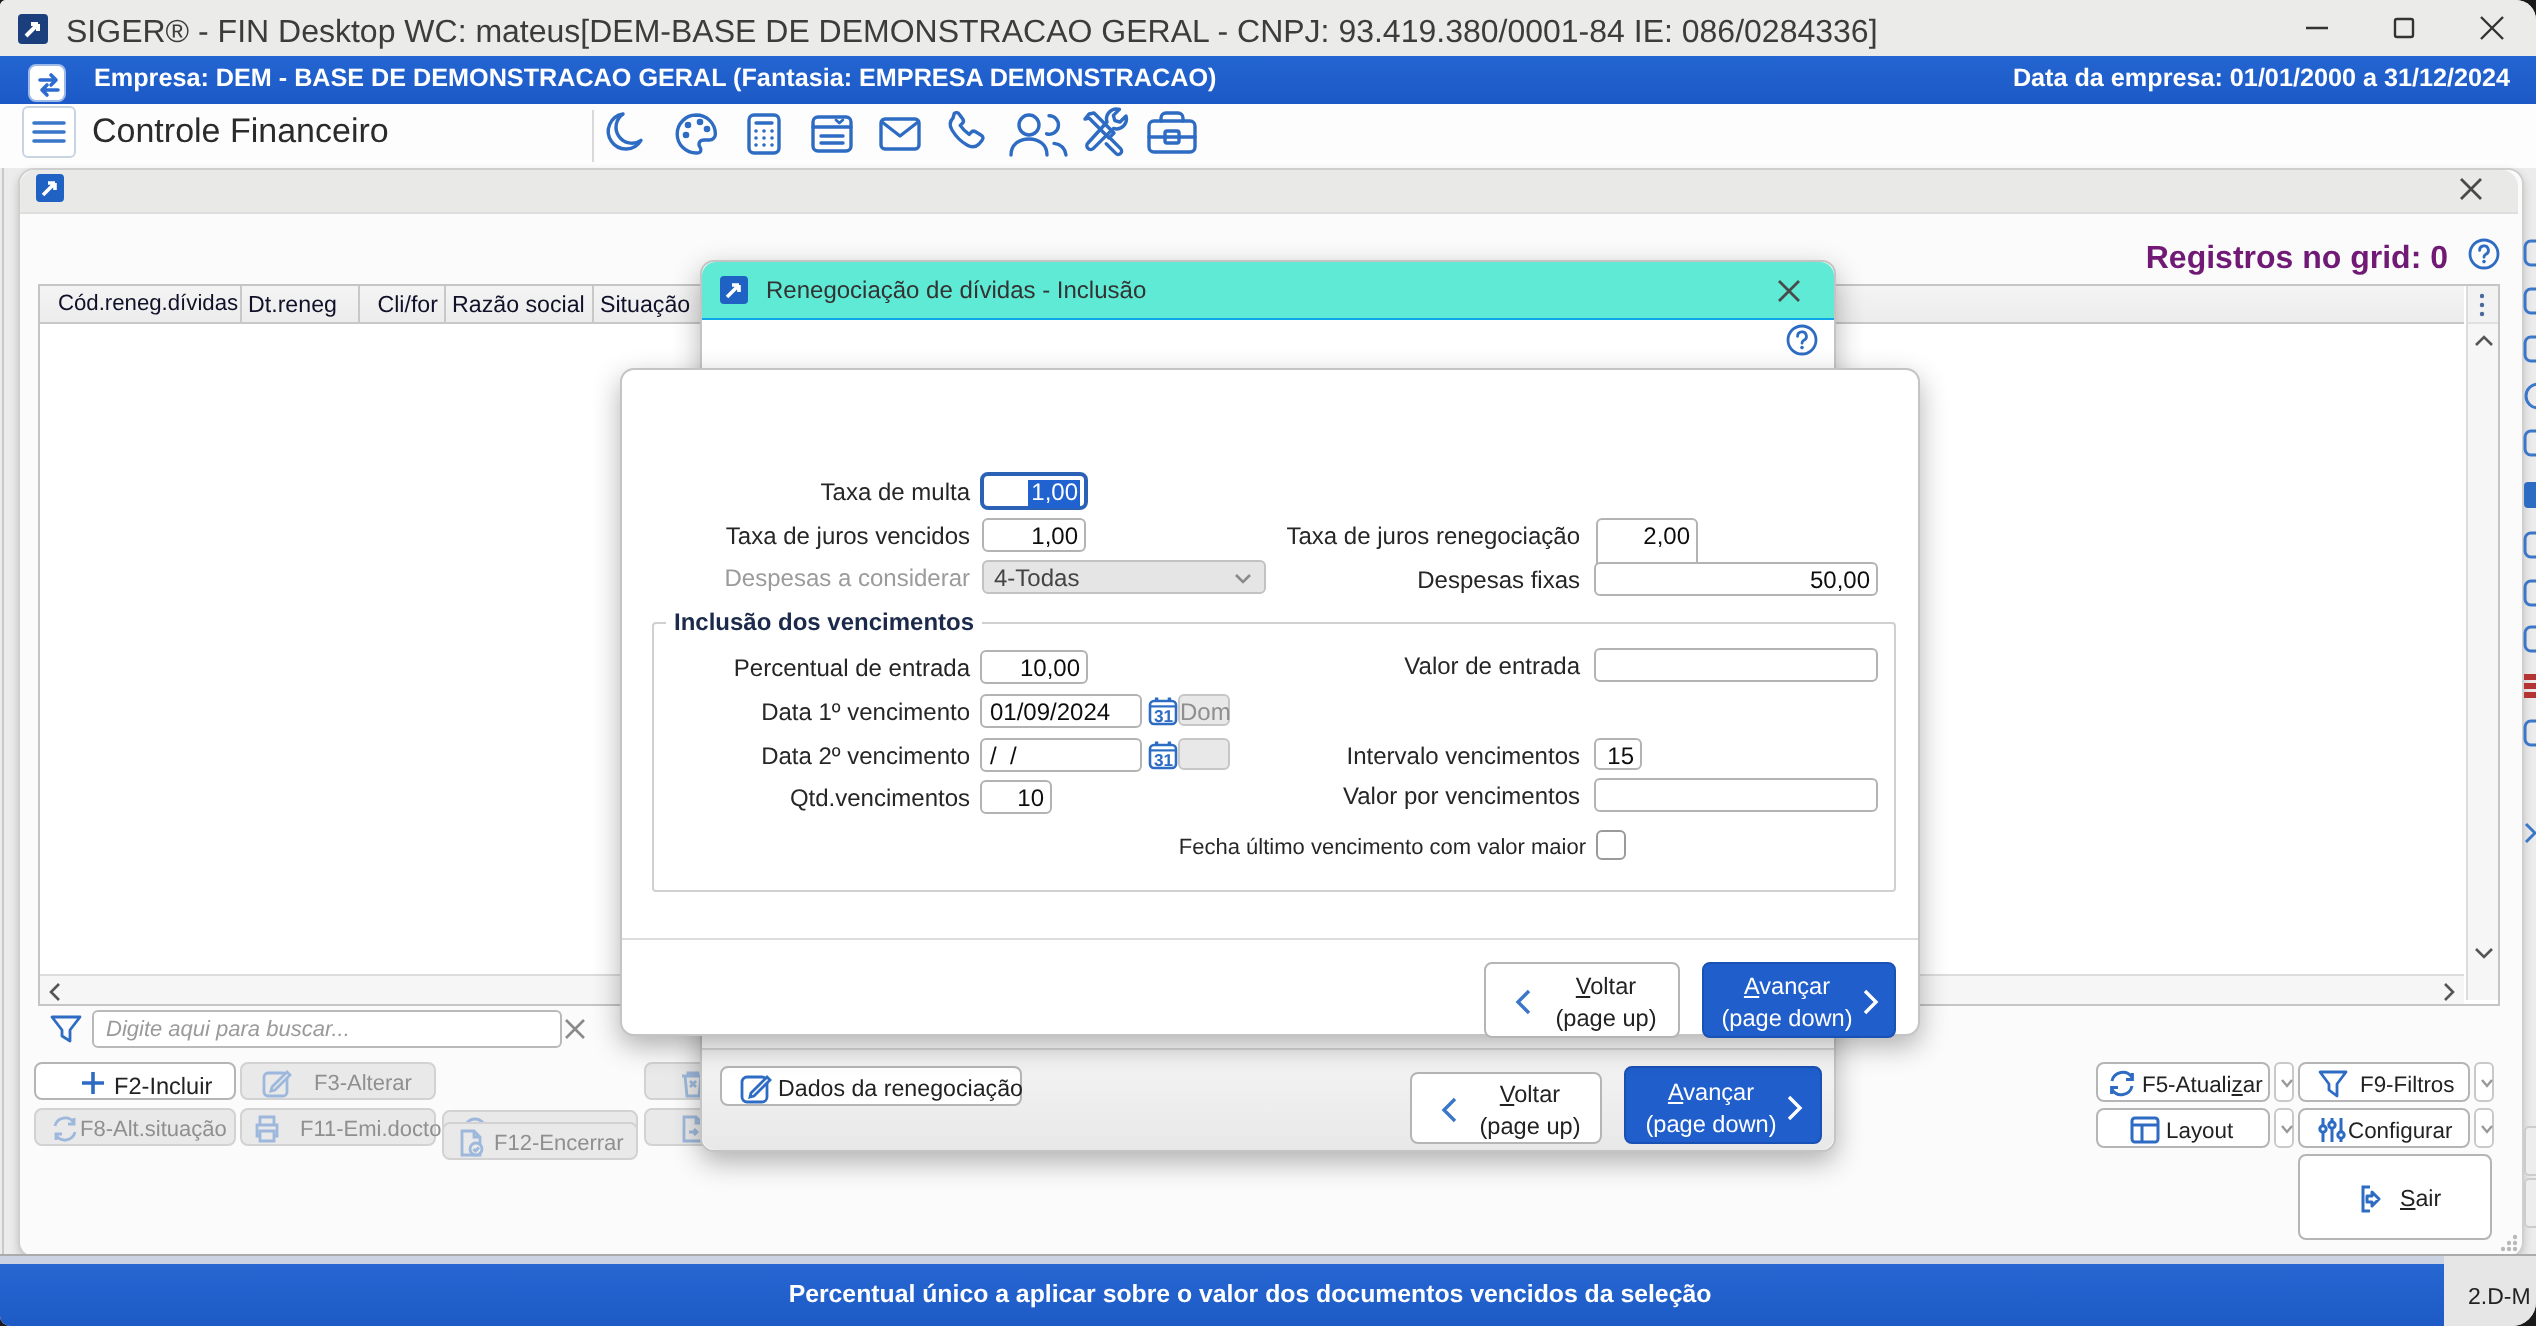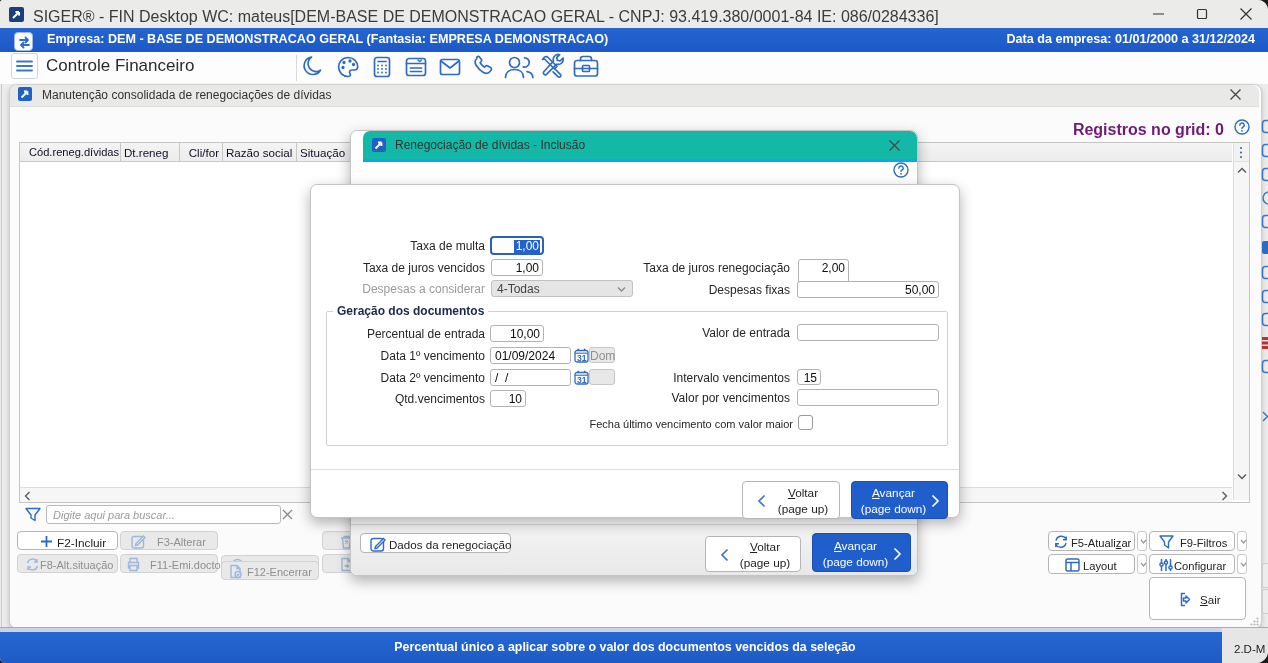--- a/index.html
+++ b/index.html
@@ -47,21 +47,21 @@
 .drop{position:absolute;box-sizing:border-box;width:10px;border:1px solid #c9c9c9;border-radius:3px;background:#fff;color:#999;}
 
 #statuswrap{left:0;top:627px;width:1268px;height:36px;}
 #statusline{left:0;top:0;width:1268px;height:1px;background:#ababab;}
 #statusband{left:0;top:1px;width:1222px;height:4px;background:#ccd4e3;}
 #statusbar{left:0;top:5px;width:1222px;height:31px;background:linear-gradient(#2767d2,#1d5ac6);}
 #statusbar span{position:absolute;left:0;width:1250px;top:8px;text-align:center;font-size:12.4px;font-weight:bold;color:#fff;}
 #statusright{left:1222px;top:1px;width:46px;height:35px;background:#e6e6e6;font-size:11.5px;color:#222;}
 
 .modal{position:absolute;background:#fff;border:1px solid #c4c4c4;border-radius:7px;box-shadow:0 5px 14px rgba(0,0,0,0.3);}
-.mhdr{position:absolute;left:12px;top:0;right:0;height:28px;background:#14b8a6;border-bottom:3px solid #0ea5e9;border-radius:7px 7px 0 0;}
+.mhdr{position:absolute;left:0;top:0;right:0;height:28px;background:#5eead4;border-bottom:1px solid #0ea5e9;border-radius:7px 7px 0 0;}
 .micon{position:absolute;left:9px;top:7px;width:14px;height:14px;background:#1f62c4;border-radius:2px;}
 .mtitle{position:absolute;left:32px;top:7px;font-size:12px;color:#333;}
 .lbl{position:absolute;font-size:12px;color:#262626;text-align:right;white-space:nowrap;}
 .lbl.dis{color:#9b9b9b;}
 .inp{position:absolute;box-sizing:border-box;border:1px solid #b3b3b3;border-radius:3px;background:#fff;font-size:12px;color:#0d0d0d;text-align:right;padding:1px 3px 0 0;font-family:"Liberation Sans",sans-serif;}
 .inp.left{text-align:left;padding-left:4px;}
 </style></head>
 <body>
 <div id="screen">
   <div class="abs" id="titlebar"></div>
@@ -145,21 +145,20 @@
 
   <div class="abs" id="mdi">
       <div class="abs" style="left:1px;top:0;width:1px;height:548px;background:#c9c9c9;"></div>
     <div class="abs" id="page">
       <div class="abs" id="pagehdr">
         <div class="abs" id="pageicon">
             <svg width="14" height="14" style="position:absolute;left:0;top:0">
               <path d="M3.5 10.5 L9.5 4.5 M9.5 4.5 L6 4.5 M9.5 4.5 L9.5 8" stroke="#fff" stroke-width="1.8" fill="none"></path>
             </svg>
           </div>
-        <div class="t">Manutenção consolidada de renegociações de dívidas</div>
         <svg class="abs" style="right:17px;top:3px;" width="13" height="13">
             <path class="xbtn" d="M1.5 1.5 L11.5 11.5 M11.5 1.5 L1.5 11.5"></path>
           </svg>
       </div>
       <div class="abs" id="registros">Registros no grid: 0</div>
       <svg class="abs" style="right:11px;top:34px;" width="16" height="16" fill="none" stroke="#2e6cc4" stroke-width="1.4">
           <circle cx="8" cy="8" r="7"></circle>
           <path d="M5.8 6.2 a 2.2 2.2 0 1 1 3 2 c -0.6 0.35 -0.8 0.7 -0.8 1.4" stroke-linecap="round"></path>
           <circle cx="8" cy="11.8" r="0.9" fill="#2e6cc4" stroke="none"></circle>
         </svg>
@@ -414,21 +413,21 @@
       <div class="lbl" style="left:280px;top:76px;width:199px;">Taxa de juros renegociação</div>
       <div class="inp" style="left:487px;top:74px;width:51px;height:35px;">2,00</div>
       <div class="lbl dis" style="left:0;top:97px;width:174px;">Despesas a considerar</div>
       <div class="inp" style="left:180px;top:95px;width:142px;height:17px;background:#e5e5e5;border-color:#c2c2c2;text-align:left;padding-left:5px;color:#444;">4-Todas
         <svg style="position:absolute;right:6px;top:5px;" width="9" height="7">
             <path d="M1 1.5 L4.5 5 L8 1.5" stroke="#8a8a8a" stroke-width="1.3" fill="none"></path>
           </svg></div>
       <div class="lbl" style="left:280px;top:98px;width:199px;">Despesas fixas</div>
       <div class="inp" style="left:486px;top:96px;width:142px;height:17px;">50,00</div>
       <div style="position:absolute;left:15px;top:126px;width:620px;height:133px;border:1px solid #d0d0d0;border-radius:2px;"></div>
-      <div style="position:absolute;left:22px;top:119px;background:#fff;padding:0 4px;font-size:12px;font-weight:bold;color:#1b2a4a;">Geração dos documentos</div>
+      <div style="position:absolute;left:22px;top:119px;background:#fff;padding:0 4px;font-size:12px;font-weight:bold;color:#1b2a4a;">Inclusão dos vencimentos</div>
       <div class="lbl" style="left:0;top:142px;width:174px;">Percentual de entrada</div>
       <div class="inp" style="left:179px;top:140px;width:54px;height:17px;">10,00</div>
       <div class="lbl" style="left:280px;top:141px;width:199px;">Valor de entrada</div>
       <div class="inp" style="left:486px;top:139px;width:142px;height:17px;"></div>
       <div class="lbl" style="left:0;top:164px;width:174px;">Data 1º vencimento</div>
       <div class="inp left" style="left:179px;top:162px;width:81px;height:17px;">01/09/2024</div>
       <svg style="position:absolute;left:263px;top:163px;" width="15" height="15" fill="none" stroke="#2e6cc4" stroke-width="1.3">
           <rect x="1" y="2.5" width="13" height="11.5" rx="2"></rect>
           <path d="M1 5.2 H14" stroke-width="1.1"></path>
           <path d="M4.3 0.8 V3 M10.7 0.8 V3" stroke-width="1.7"></path>

